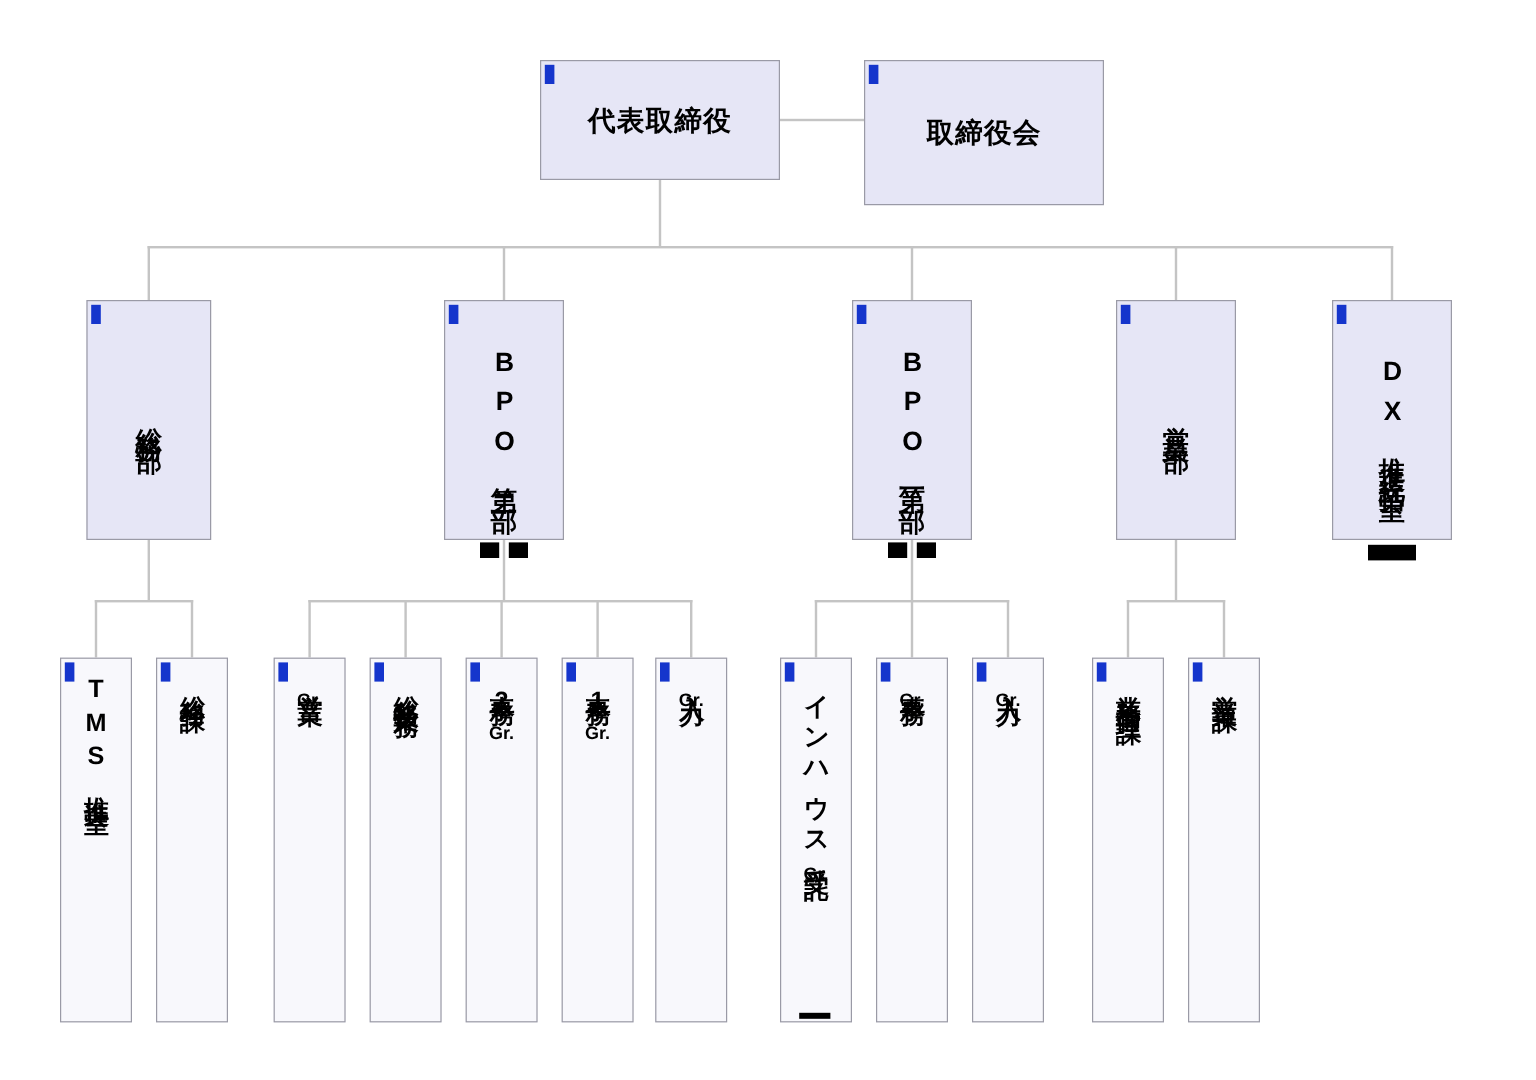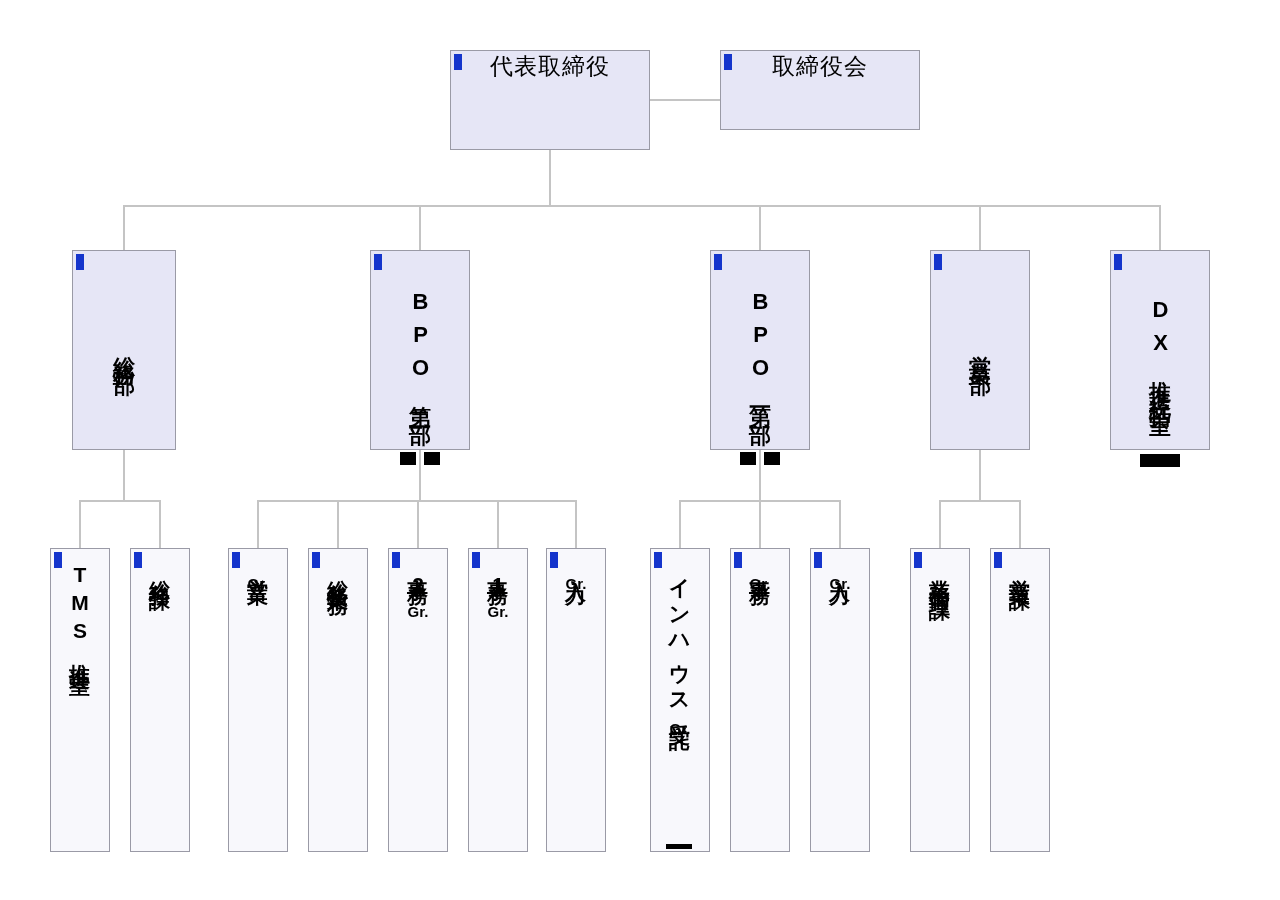--- a/index.html
+++ b/index.html
@@ -14,22 +14,22 @@
     position:absolute; box-sizing:border-box;
     border:1px solid var(--border-color);
   }
   .fill-main { background:var(--fill-main); }
   .fill-leaf { background:var(--fill-leaf); }
   .marker {
     position:absolute; left:3px; top:3px; width:8px; height:16px;
     background:var(--accent-blue);
   }
   .hcenter {
-    display:flex; align-items:flex-start; justify-content:center;
-    font-size:23px; font-weight:normal; letter-spacing:1px;
+    display:flex; align-items:center; justify-content:center;
+    font-size:23px; font-weight:bold; letter-spacing:1px;
   }
   .vbox { display:flex; flex-direction:column; align-items:center; font-weight:bold; }
   .vcenter { justify-content:center; }
   .vtop { padding-top:14px; }
   .vlabel { writing-mode:vertical-rl; text-orientation:upright; line-height:1; }
   .l2 .vlabel { font-size:22px; letter-spacing:8px; }
   .l3 .vlabel { font-size:21px; letter-spacing:5px; }
   .gr { font-size:15px; font-weight:bold; margin-top:2px; }
 </style>
 </head>
@@ -67,21 +67,21 @@
 
   <div class="line" style="left:979px;top:450px;width:2px;height:50px;"></div>
   <div class="line" style="left:939px;top:500px;width:82px;height:2px;"></div>
   <div class="line" style="left:939px;top:500px;width:2px;height:48px;"></div>
   <div class="line" style="left:1019px;top:500px;width:2px;height:48px;"></div>
 
   <div class="box fill-main hcenter" style="left:450px;top:50px;width:200px;height:100px;">
     <span class="marker"></span>
     <span>代表取締役</span>
   </div>
-  <div class="box fill-main hcenter" style="left:720px;top:50px;width:200px;height:80px;">
+  <div class="box fill-main hcenter" style="left:720px;top:50px;width:200px;height:121px;">
     <span class="marker"></span>
     <span>取締役会</span>
   </div>
 
   <div class="box fill-main l2 vbox vcenter" style="left:72px;top:250px;width:104px;height:200px;">
     <span class="marker"></span>
     <span class="vlabel">総務部</span>
   </div>
   <div class="box fill-main l2 vbox vcenter" style="left:370px;top:250px;width:100px;height:200px;">
     <span class="marker"></span>

